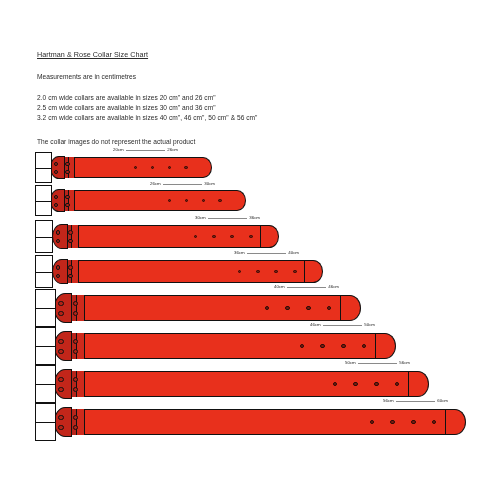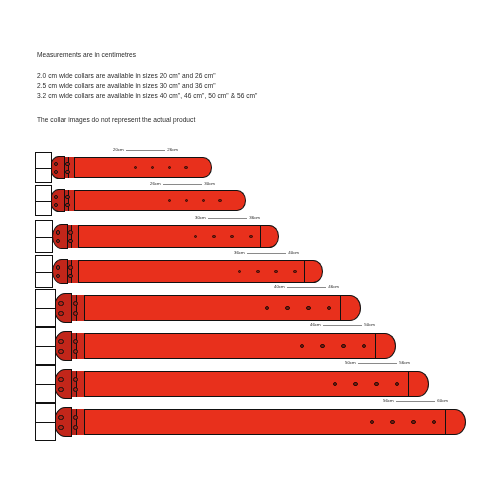--- a/index.html
+++ b/index.html
@@ -162,20 +162,21 @@
     border-radius: 50%;
     box-sizing: border-box;
   }
 </style>
 </head>
 <body>
 
 <div id="page">
 
   <div id="text-block">
+    <div id="chart-title">Hartman &amp; Rose Collar Size Chart</div>
 
     <div id="units-line" class="body-line">Measurements are in centimetres</div>
 
     <div id="width-lines">
       <div class="body-line">2.0 cm wide collars are available in sizes 20 cm" and 26 cm"</div>
       <div class="body-line">2.5 cm wide collars are available in sizes 30 cm" and 36 cm"</div>
       <div class="body-line">3.2 cm wide collars are available in sizes 40 cm", 46 cm", 50 cm" &amp; 56 cm"</div>
     </div>
 
     <div id="footnote-line" class="body-line">The collar images do not represent the actual product</div>

